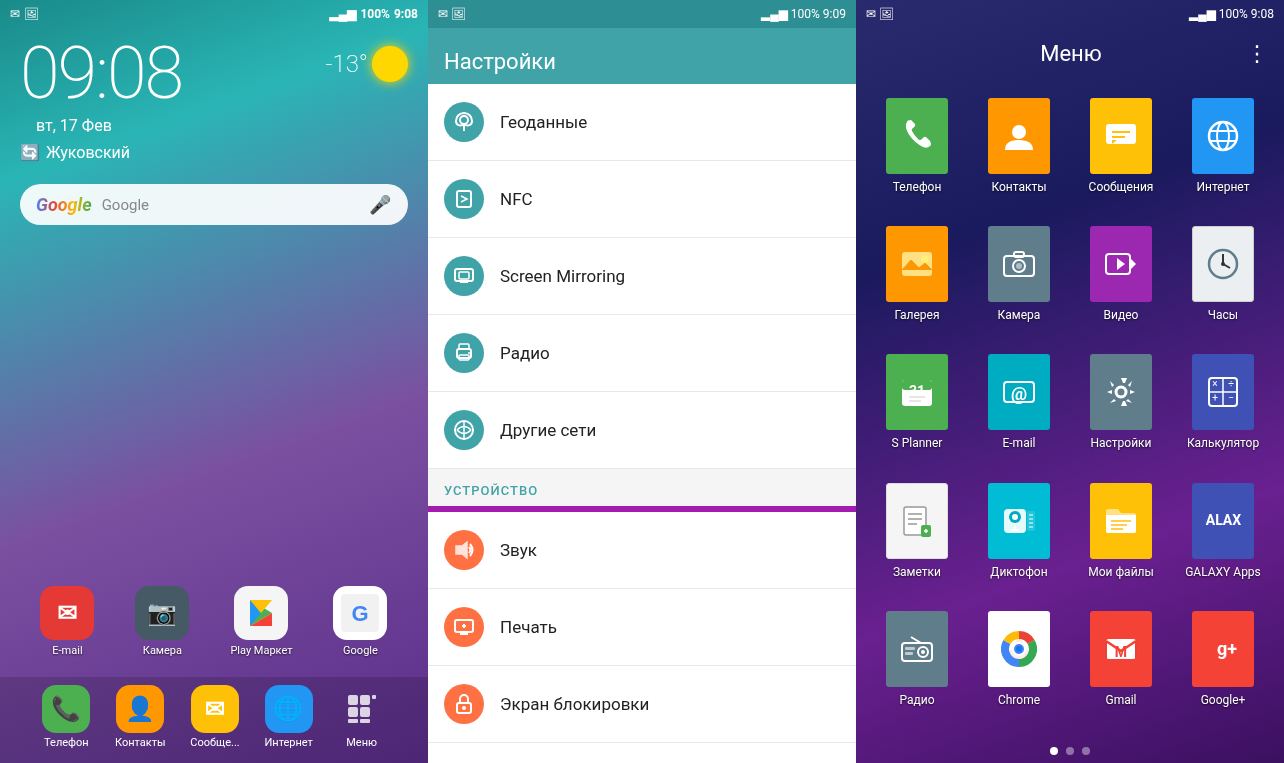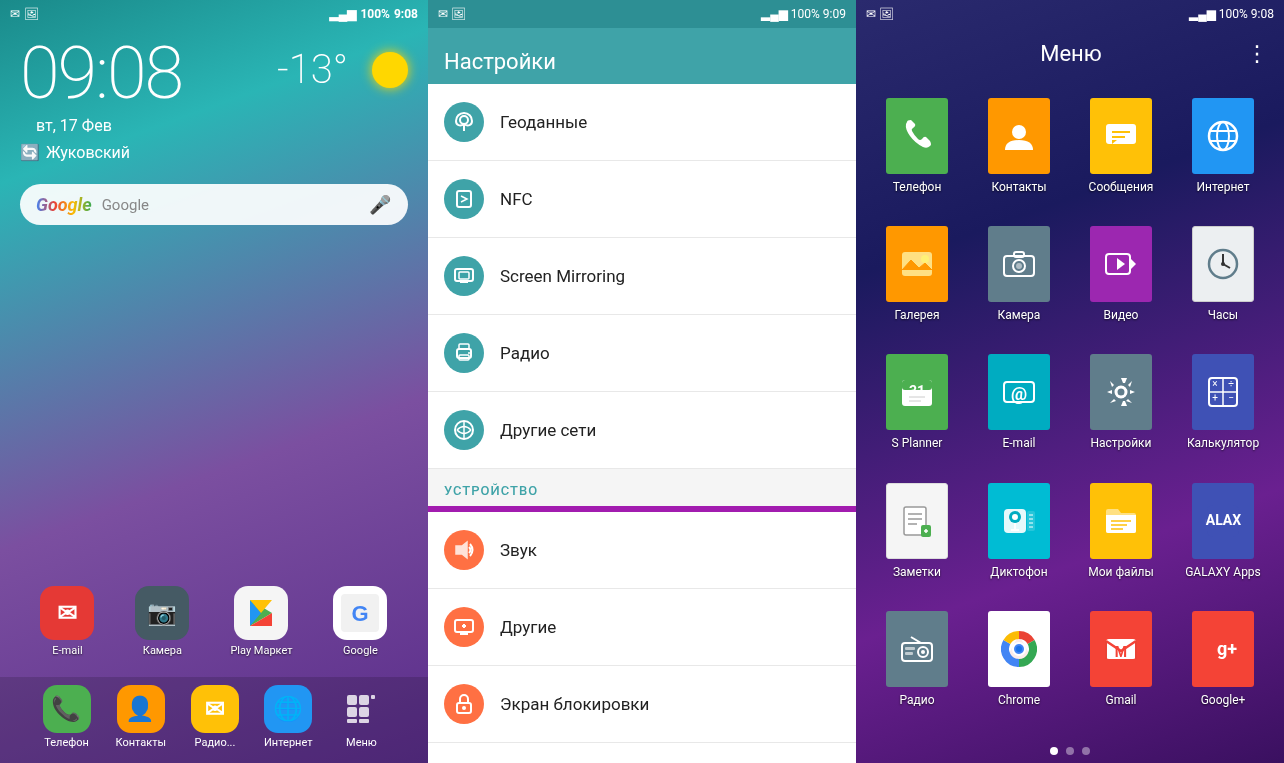--- a/index.html
+++ b/index.html
@@ -51,25 +51,25 @@
     }
 
     .home-weather {
       display: flex;
       flex-direction: column;
       align-items: flex-end;
       color: white;
       padding-top: 8px;
     }
     .home-temp {
-      font-size: 40px;
+      font-size: 24px;
       font-weight: 200;
       display: flex;
       align-items: center;
-      gap: 24px;
+      gap: 4px;
     }
     .sun-icon {
       width: 36px;
       height: 36px;
       background: #FFD700;
       border-radius: 50%;
       box-shadow: 0 0 12px #FFD700;
       display: inline-block;
     }
     .home-date {
@@ -412,21 +412,21 @@
       <span style="color:white;font-size:11px;">Телефон</span>
     </div>
 
     <div style="display:flex;flex-direction:column;align-items:center;gap:3px;">
       <div class="app-icon" style="background:#FF9800;width:48px;height:48px;">👤</div>
       <span style="color:white;font-size:11px;">Контакты</span>
     </div>
 
     <div style="display:flex;flex-direction:column;align-items:center;gap:3px;">
       <div class="app-icon" style="background:#FFC107;width:48px;height:48px;">✉</div>
-      <span style="color:white;font-size:11px;">Радио...</span>
+      <span style="color:white;font-size:11px;">Сообще...</span>
     </div>
 
     <div style="display:flex;flex-direction:column;align-items:center;gap:3px;">
       <div class="app-icon" style="background:#2196F3;width:48px;height:48px;">🌐</div>
       <span style="color:white;font-size:11px;">Интернет</span>
     </div>
 
     <div style="display:flex;flex-direction:column;align-items:center;gap:3px;">
       <div style="width:48px;height:48px;display:flex;align-items:center;justify-content:center;">
         <svg width="32" height="32" viewBox="0 0 32 32">
@@ -535,21 +535,21 @@
     <div class="settings-item">
       <div class="settings-icon-circle orange">
         <svg width="22" height="22" viewBox="0 0 22 22" fill="none">
           <rect x="2" y="4" width="18" height="12" rx="2" stroke="white" stroke-width="2"></rect>
           <line x1="7" y1="18" x2="15" y2="18" stroke="white" stroke-width="2"></line>
           <line x1="11" y1="16" x2="11" y2="18" stroke="white" stroke-width="2"></line>
           <line x1="11" y1="8" x2="11" y2="12" stroke="white" stroke-width="2"></line>
           <line x1="9" y1="10" x2="13" y2="10" stroke="white" stroke-width="2"></line>
         </svg>
       </div>
-      <span class="settings-item-text">Другие</span>
+      <span class="settings-item-text">Печать</span>
     </div>
 
     <div class="settings-item">
       <div class="settings-icon-circle orange">
         <svg width="22" height="22" viewBox="0 0 22 22" fill="none">
           <rect x="4" y="10" width="14" height="10" rx="2" stroke="white" stroke-width="2"></rect>
           <path d="M7 10 V6 A4 4 0 0 1 15 6 V10" stroke="white" stroke-width="2" fill="none"></path>
           <circle cx="11" cy="15" r="2" fill="white"></circle>
         </svg>
       </div>

